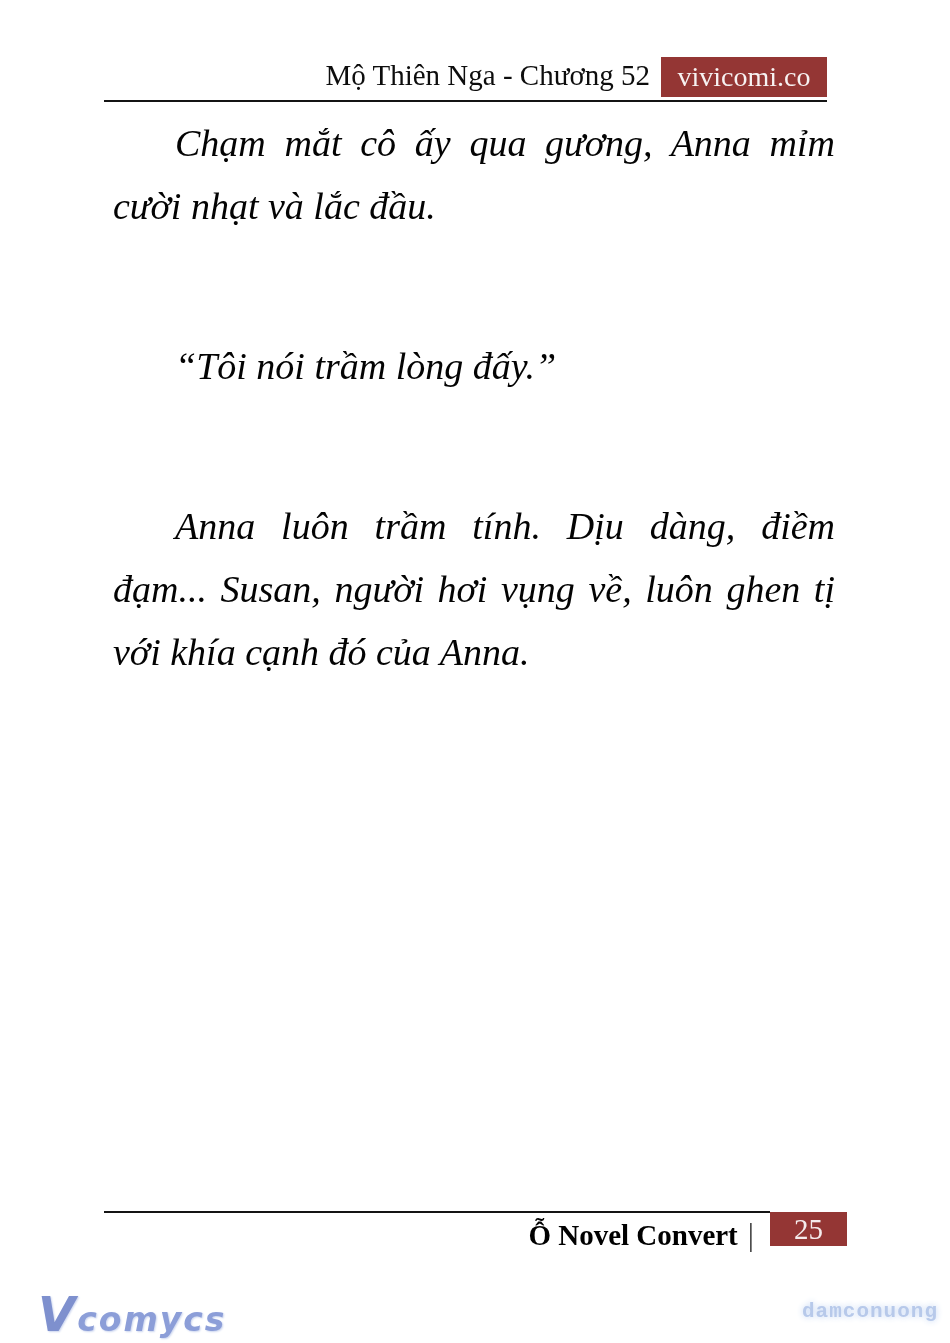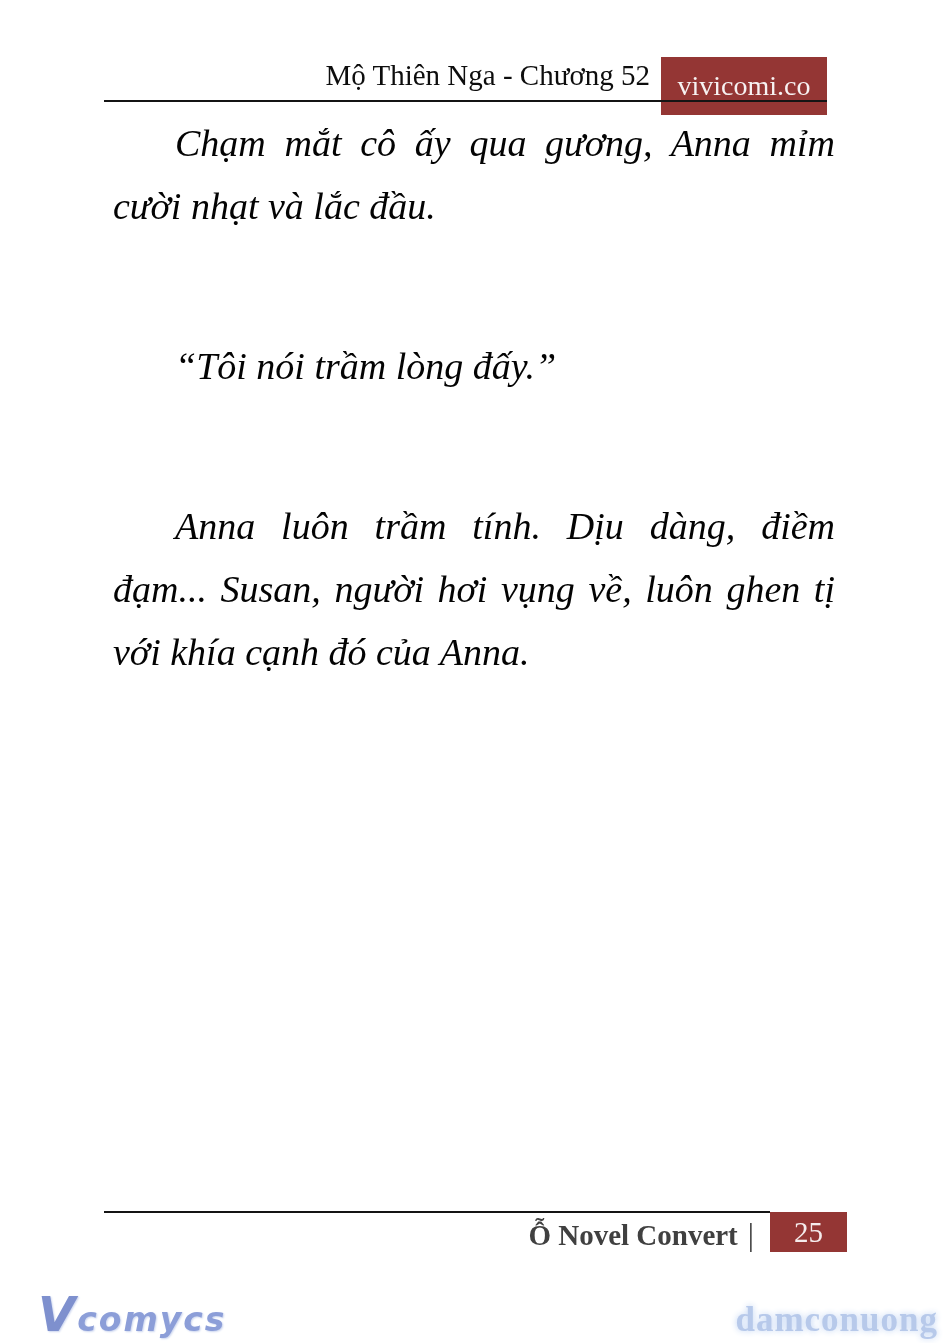--- a/index.html
+++ b/index.html
@@ -25,21 +25,21 @@
     font-size: 29px;
     line-height: 30px;
     color: #0d0d0d;
     white-space: nowrap;
   }
   .header-badge {
     position: absolute;
     top: 57px;
     left: 661px;
     width: 166px;
-    height: 58px;
+    height: 40px;
     background: #943634;
     color: #f7f2f2;
     font-size: 28px;
     display: flex;
     align-items: center;
     justify-content: center;
   }
   .header-rule {
     position: absolute;
     top: 100px;
@@ -82,37 +82,37 @@
     left: 104px;
     width: 660px;
     height: 44px;
     display: flex;
     align-items: center;
     justify-content: flex-end;
     white-space: nowrap;
     font-size: 29px;
   }
   .footer-brand {
-    color: #404040;
+    color: #000000;
     font-weight: bold;
     margin-right: 10px;
   }
   .footer-sep {
     color: #3d3d3d;
     font-size: 31px;
     font-weight: normal;
     margin-right: 10px;
   }
   .footer-note { color: #050505; }
   .page-number-box {
     position: absolute;
     top: 1212px;
     left: 770px;
     width: 77px;
-    height: 40px;
+    height: 34px;
     background: #943634;
     color: #f5ecec;
     font-size: 29px;
     display: flex;
     align-items: center;
     justify-content: center;
   }
 
   
   .watermark-left {
@@ -128,23 +128,23 @@
     text-shadow: 1px 1px 2px #ccd6ef;
   }
   .watermark-left::first-letter {
     font-size: 48px;
     color: #7e90ce;
   }
   .watermark-right {
     position: absolute;
     right: 12px;
     top: 1300px;
-    font-family: Liberation Serif, serif;
+    font-family: Liberation Mono, monospace;
     font-weight: bold;
-    font-size: 35px;
+    font-size: 21px;
     letter-spacing: 1px;
     color: #b7c9ea;
     text-shadow: 0 0 6px rgba(185, 208, 242, 0.95);
   }
 </style>
 </head>
 <body>
 
 <div class="page">
 

